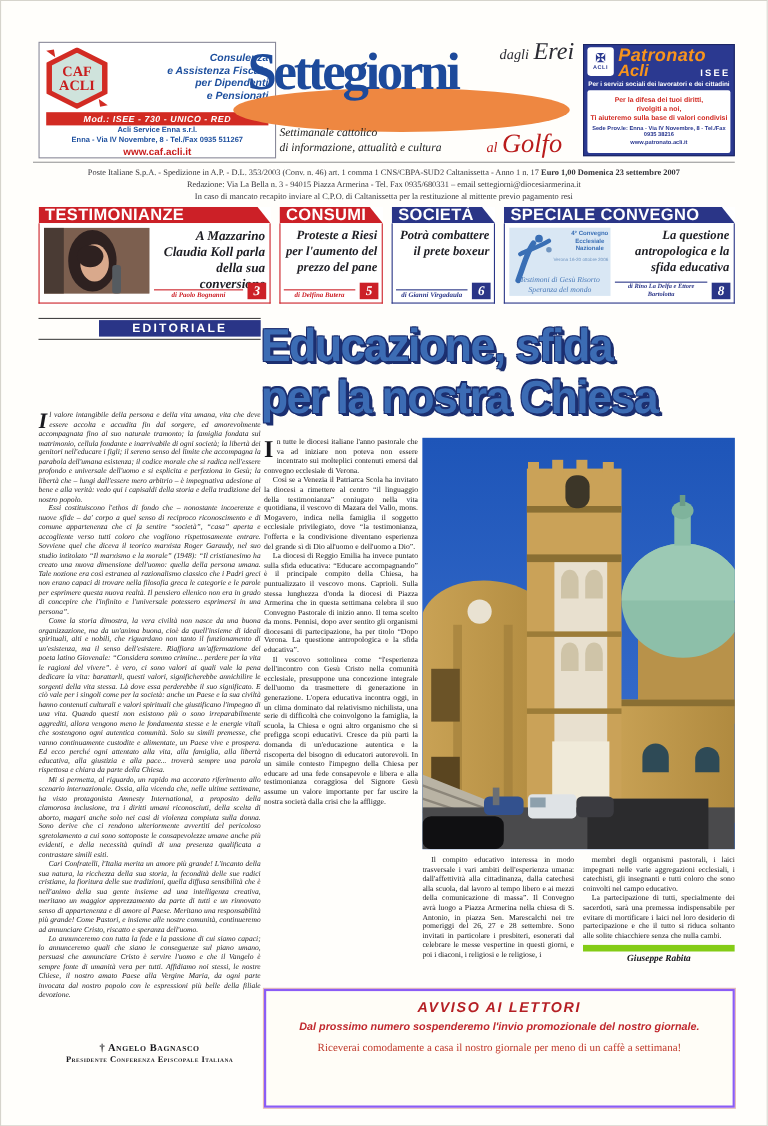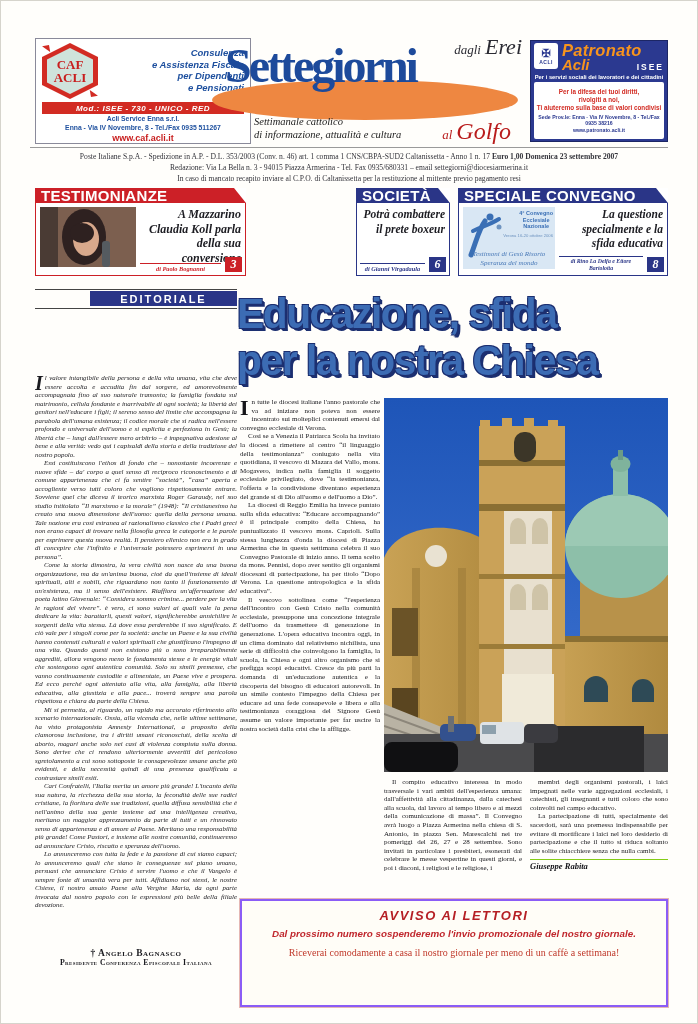--- a/index.html
+++ b/index.html
@@ -95,22 +95,22 @@
   .headline{left:237px;top:290px;width:440px;font-family:"Liberation Sans",sans-serif;font-weight:bold;
             color:#3c6cb4;font-size:42px;line-height:47px;letter-spacing:-1.5px;transform:scaleX(.97);transform-origin:left top;
             text-shadow:2px 2px 0 #1c2f70,-1px -1px 0 #1c2f70,1px -1px 0 #1c2f70,-1px 1px 0 #1c2f70,3px 3px 0 #1c2f70;}
   .artcol{font-size:7px;line-height:8.6px;text-align:justify;color:#15151a;overflow:hidden;}
   .artcol p{margin:0;text-indent:8px;}
   .artcol p.dc2{text-indent:0;}
   .dc2::first-letter{float:left;font-size:22px;line-height:18px;padding:1px 3px 0 0;font-weight:bold;}
   .col1{left:240px;top:398px;width:140px;height:516px;}
   .col2{left:384px;top:778px;width:138px;height:132px;}
   .col3{left:530px;top:778px;width:138px;height:132px;}
-  .author{margin-top:4px;text-align:left;font-weight:bold;font-style:italic;font-size:8.5px;
-          border-top:1px solid #84cc16;padding-top:2px;}
+  .author{margin-top:4px;text-align:center;font-weight:bold;font-style:italic;font-size:8.5px;
+          border-top:6px solid #84cc16;padding-top:2px;}
   .photo{left:384px;top:398px;width:284px;height:374px;overflow:hidden;background:#2a62c0;}
 
   
   .avviso{left:240px;top:899px;width:428px;height:108px;background:#fffdf7;border:2px solid #8b5cf6;
           box-shadow:0 0 0 1px #e5b7b4;box-sizing:border-box;text-align:center;padding-top:7px;}
   .av-title{color:#b51f24;font-family:"Liberation Sans",sans-serif;font-weight:bold;font-style:italic;
             font-size:13px;letter-spacing:1.5px;}
   .av-bold{color:#c0272d;font-family:"Liberation Sans",sans-serif;font-weight:bold;font-style:italic;
            font-size:9.8px;line-height:11.5px;margin-top:5px;}
   .av-serif{color:#c0392b;font-size:10px;line-height:12px;margin-top:7px;}
@@ -206,20 +206,30 @@
         <rect x="0" y="0" width="18" height="60" fill="#4a3b34"></rect>
       </svg>
       <div class="tz-head">A Mazzarino Claudia Koll parla della sua conversione</div>
       <div class="tz-foot" style="left:104px;">
         <span class="tz-byline">di Paolo Bognanni</span>
         <span class="tz-page">3</span>
       </div>
     </div>
   </div>
 
+  <div class="abs teaser red" style="left:254px;width:94px;">
+    <div class="tz-bar">CONSUMI</div>
+    <div class="tz-body">
+      <div class="tz-head" style="font-size:11.5px;">Proteste a Riesi per l'aumento del prezzo del pane</div>
+      <div class="tz-foot">
+        <span class="tz-byline">di Delfina Butera</span>
+        <span class="tz-page">5</span>
+      </div>
+    </div>
+  </div>
 
   <div class="abs teaser blue" style="left:356px;width:94px;">
     <div class="tz-bar">SOCIETÀ</div>
     <div class="tz-body">
       <div class="tz-head" style="font-size:11.5px;">Potrà combattere il prete boxeur</div>
       <div class="tz-foot">
         <span class="tz-byline">di Gianni Virgadaula</span>
         <span class="tz-page">6</span>
       </div>
     </div>
@@ -239,21 +249,21 @@
           <div>4° Convegno</div>
           <div>Ecclesiale</div>
           <div>Nazionale</div>
         </div>
         <div class="cv-date">Verona 16-20 ottobre 2006</div>
         <div class="cv-script">
           <div>Testimoni di Gesù Risorto</div>
           <div>Speranza del mondo</div>
         </div>
       </div>
-      <div class="tz-head" style="font-size:11.5px;">La questione specialmente e la sfida educativa</div>
+      <div class="tz-head" style="font-size:11.5px;">La questione antropologica e la sfida educativa</div>
       <div class="tz-foot" style="left:100px;">
         <span class="tz-byline" style="font-size:5.8px;">di Rino La Delfa e Ettore Bartolotta</span>
         <span class="tz-page">8</span>
       </div>
     </div>
   </div>
 
   <div class="abs edit-rule" style="top:289px;"></div>
   <div class="abs edit-bar">EDITORIALE</div>
   <div class="abs edit-rule" style="top:308px;"></div>

